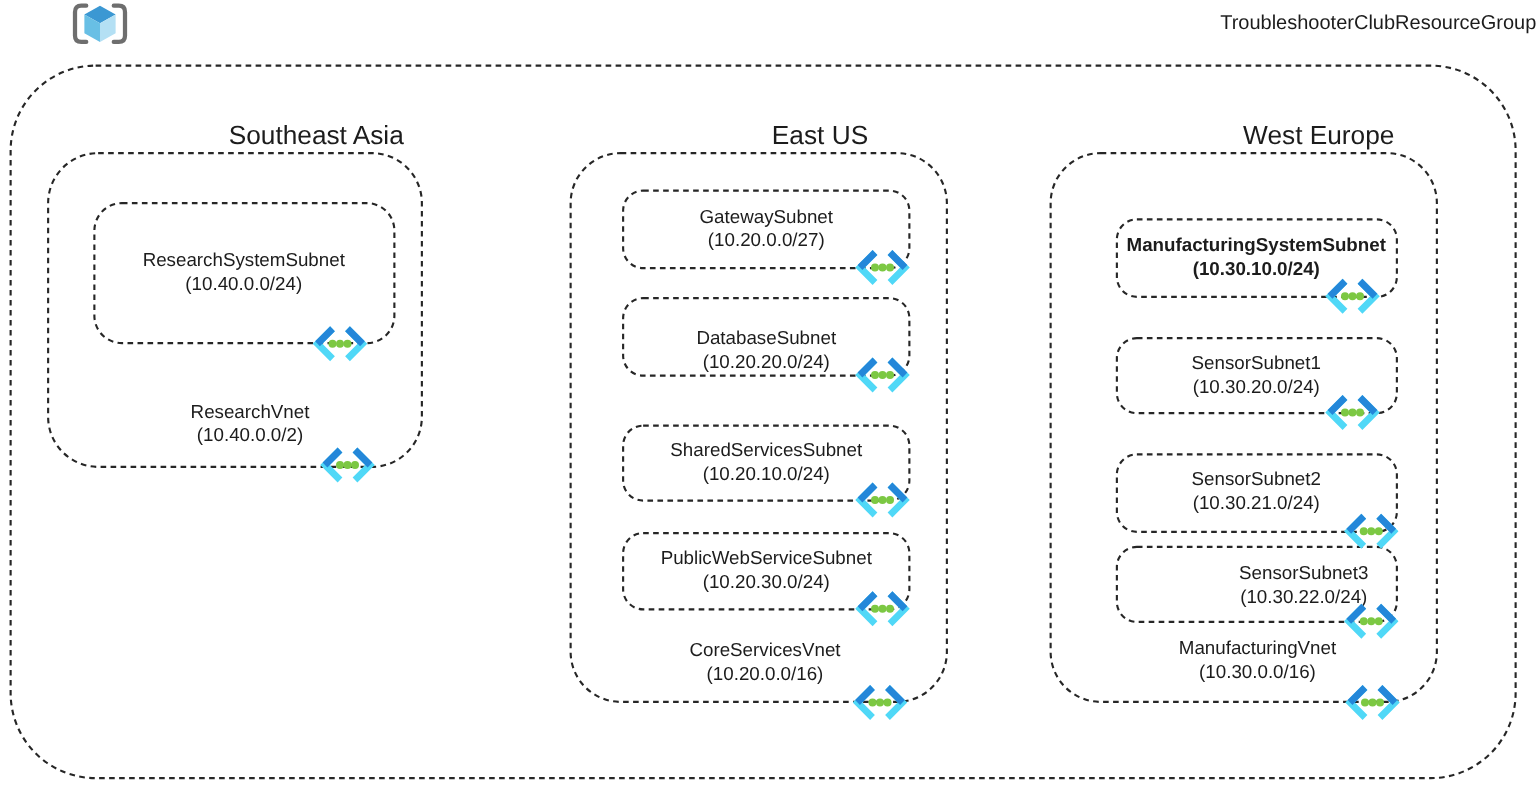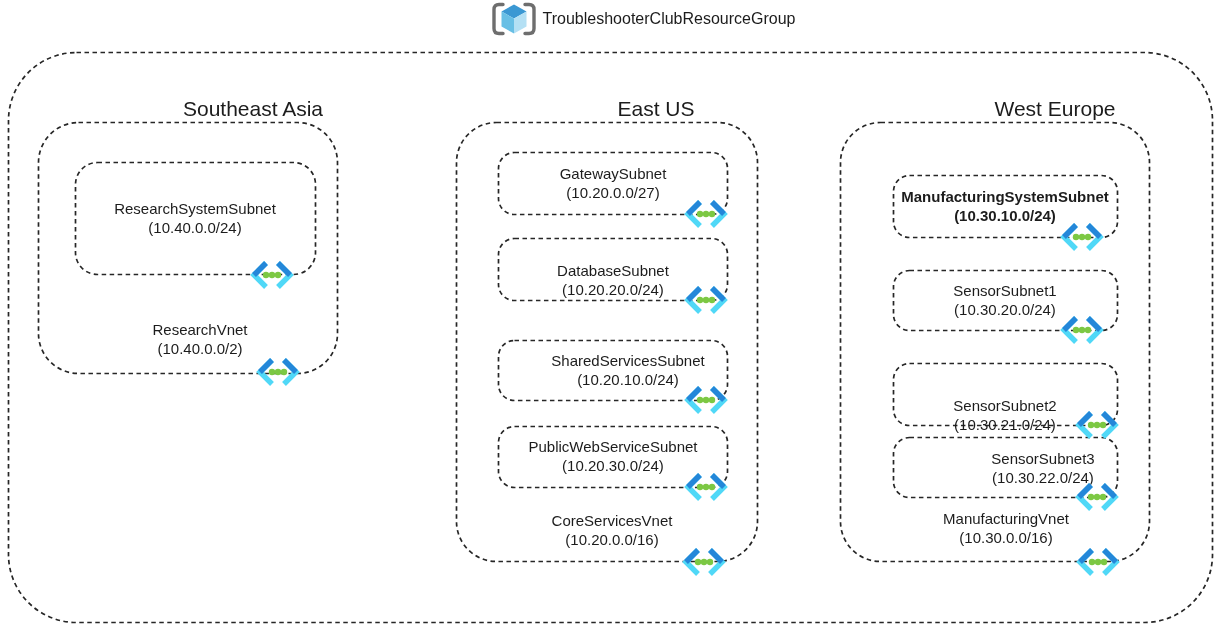--- a/index.html
+++ b/index.html
@@ -13,46 +13,46 @@
   .wire {
     position:absolute; left:0; top:0; width:1229px; height:634px;
   }
   .wire rect {
     fill:none; stroke:var(--line, #262626);
     stroke-width:1.7; stroke-dasharray:4.5 3.5;
   }
   
   .rg-header {
     position:absolute; left:0; top:0; width:100%; height:38px;
-    display:flex; align-items:center; justify-content:center;
+    display:flex; align-items:center; justify-content:space-between;
     gap:4px; padding-left:55px; box-sizing:border-box;
   }
   .rg-icon { width:50px; height:36px; flex:0 0 auto; }
   .rg-title { font-size:16px; white-space:nowrap; }
   
   .region-label {
     position:absolute; top:97px; transform:translateX(-50%);
     font-size:21px; white-space:nowrap;
   }
   .lbl-sea { left:253px; }
   .lbl-eus { left:656px; }
   .lbl-weu { left:1055px; }
   .node-text {
     position:absolute; transform:translate(-50%,-50%);
     display:flex; flex-direction:column; align-items:center;
     font-size:15px; line-height:19px; text-align:center; white-space:nowrap;
   }
   .t-sea-sub  { left:195px;  top:218px; }
   .t-gw       { left:613px;  top:183px; }
   .t-db       { left:613px;  top:280px; }
-  .t-ss       { left:628px;  top:370px; }
+  .t-ss       { left:613px;  top:370px; }
   .t-pw       { left:613px;  top:456px; }
   .t-ms       { left:1005px; top:206px;font-weight:bold; }
   .t-s1       { left:1005px; top:300px; }
-  .t-s2       { left:1005px; top:415px; }
+  .t-s2       { left:1005px; top:393px; }
   .t-s3       { left:1043px; top:468px;justify-content:space-between; }
   .t-sea-vnet { left:200px;  top:339px; }
   .t-eus-vnet { left:612px;  top:530px; }
   .t-weu-vnet { left:1006px; top:528px; }
   
   .vnet-icon { position:absolute; width:44px; height:30px; overflow:visible; }
   .vi-sea-sub  { left:250px;  top:260px; }
   .vi-sea-vnet { left:256px;  top:357px; }
   .vi-gw       { left:684px;  top:199px; }
   .vi-db       { left:684px;  top:285px; }

